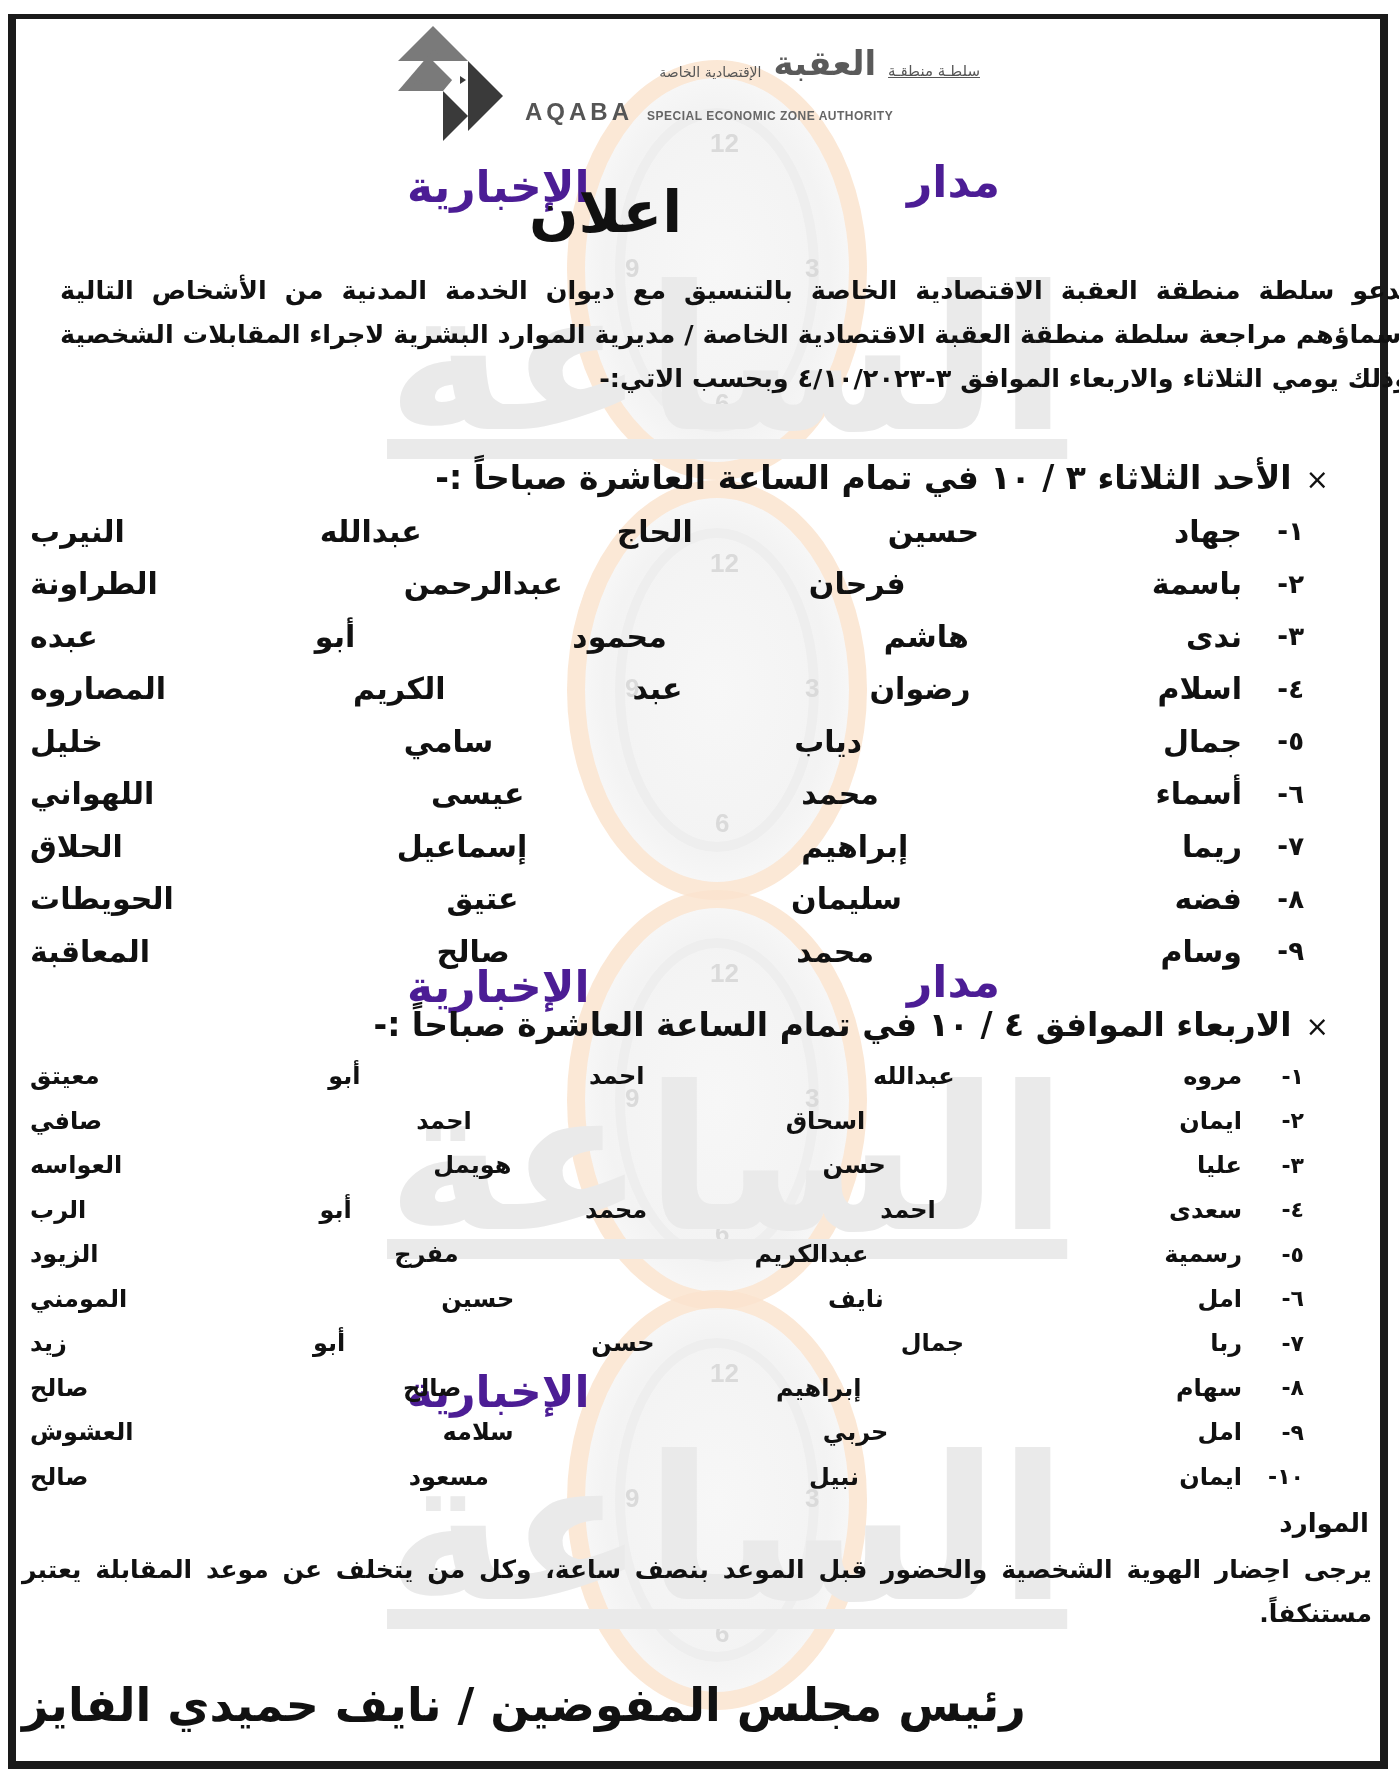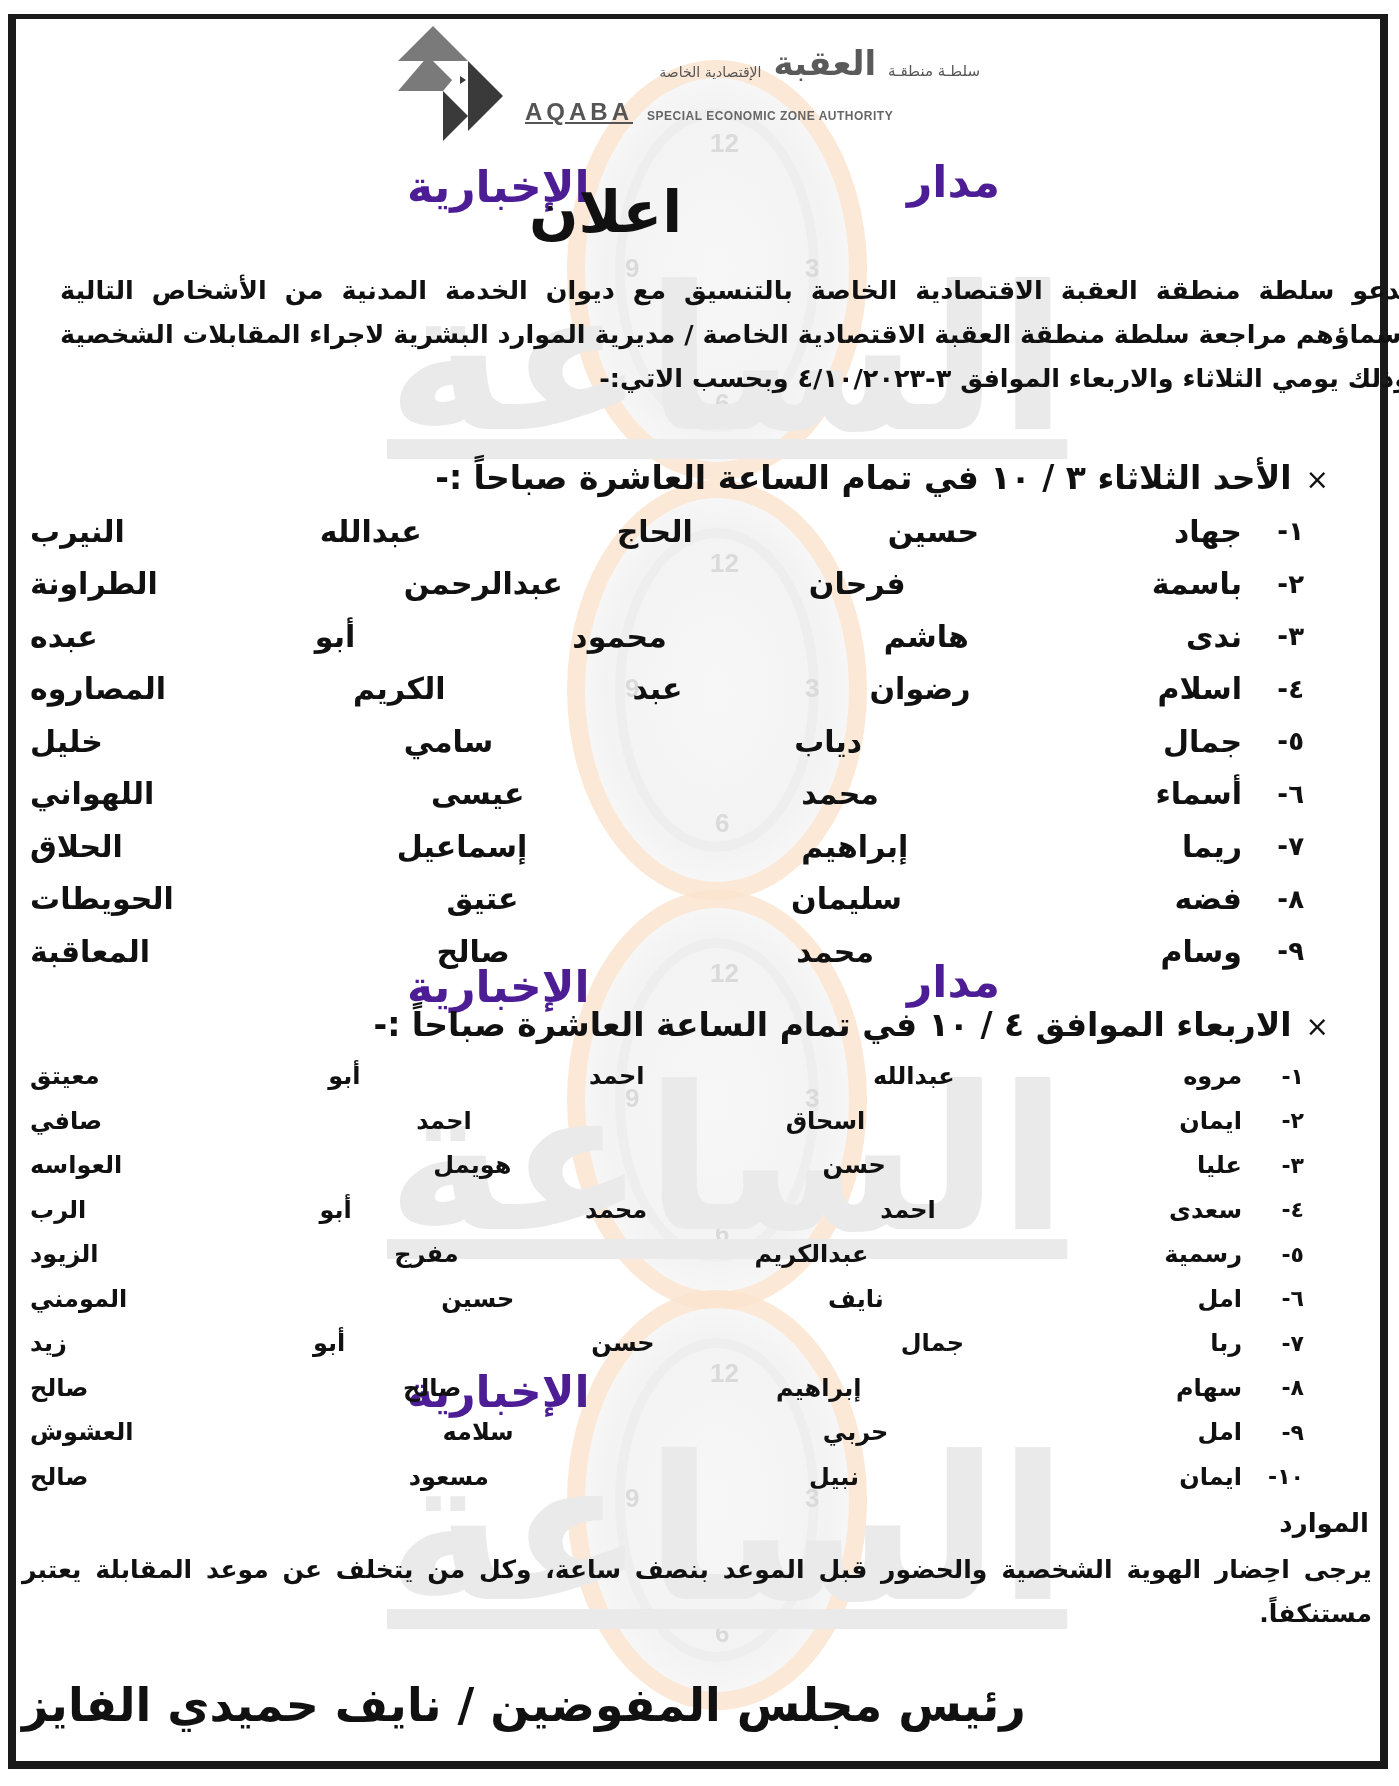--- a/index.html
+++ b/index.html
@@ -28,27 +28,27 @@
     .wm-text-sm { color: #4c1d95; font: bold 44px "DejaVu Sans", sans-serif; direction: rtl; line-height: 1; }
 
     
     .logo {
       position: absolute; left: 398px; top: 26px; width: 105px; height: 115px;
     }
     .logo-ar {
       position: absolute; left: 525px; top: 44px; width: 455px; height: 36px;
       direction: rtl; display: flex; align-items: flex-end; gap: 12px; color: #555;
     }
-    .logo-ar .l1 { font: 15px "DejaVu Sans", sans-serif; }
+    .logo-ar .l1 { font: 15px "DejaVu Sans", sans-serif; text-decoration: underline; }
     .logo-ar .l2 { font: bold 34px "DejaVu Sans", sans-serif; color: #5a5a5a; line-height: 1; }
     .logo-ar .l3 { font: 14px "DejaVu Sans", sans-serif; }
     .logo-en {
       position: absolute; left: 525px; top: 98px; display: flex; align-items: baseline; gap: 14px;
     }
-    .logo-en .aqaba { font: bold 24px "Liberation Sans", sans-serif; color: #555; letter-spacing: 4px; text-decoration: underline; }
+    .logo-en .aqaba { font: bold 24px "Liberation Sans", sans-serif; color: #555; letter-spacing: 4px; }
     .logo-en .sez { font: bold 12px "Liberation Sans", sans-serif; color: #666; letter-spacing: 0.5px; }
 
     .title {
       position: absolute; left: 0; width: 1211px; top: 178px; text-align: center;
       font: bold 58px "DejaVu Sans", sans-serif; direction: rtl;
     }
     .intro {
       position: absolute; left: 22px; width: 1350px; top: 268px;
       direction: rtl; text-align: justify; text-align-last: right;
       font: bold 25.5px/44px "DejaVu Sans", sans-serif;

